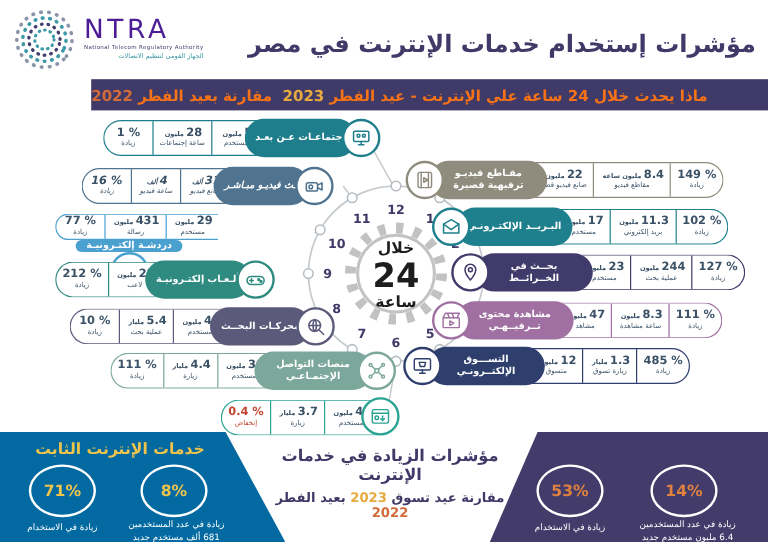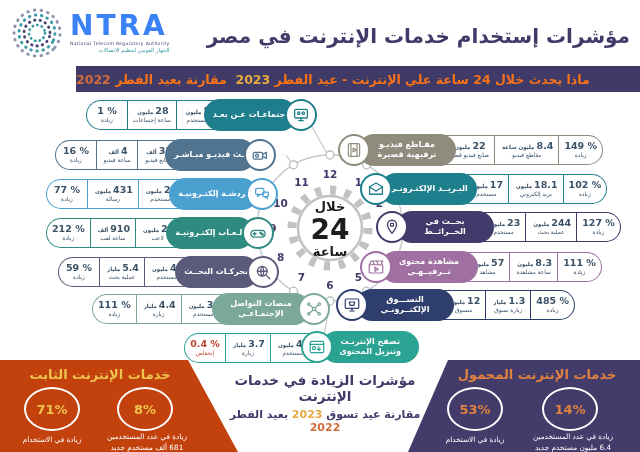--- a/index.html
+++ b/index.html
@@ -1,21 +1,21 @@
 <!DOCTYPE html>
 <html lang="ar"><head>
 <meta charset="utf-8">
 <style>
   html,body{margin:0;padding:0;}
   body{width:640px;height:452px;position:relative;background:#fff;overflow:hidden;
        font-family:"DejaVu Sans",sans-serif;}
   
   .logo{position:absolute;left:10px;top:6px;display:flex;align-items:center;gap:6px;z-index:4;}
   .logo-text{display:flex;flex-direction:column;line-height:1;}
-  .logo-name{font-size:28px;font-weight:bold;letter-spacing:3px;color:#3b82f6;}
+  .logo-name{font-size:22px;font-weight:normal;letter-spacing:3px;color:#4c1d95;}
   .logo-tag-en{font-size:4.6px;color:#44406e;margin-top:2px;letter-spacing:.3px;}
   .logo-tag-ar{font-size:5.5px;color:#3d9aa6;direction:rtl;margin-top:1px;}
   .page-title{position:absolute;right:10px;top:24px;font-size:20px;font-weight:bold;
               color:#3f3a68;direction:rtl;z-index:4;}
   .banner{position:absolute;left:76px;top:66px;width:564px;height:26px;background:#3f3a68;
           display:flex;align-items:center;justify-content:flex-end;direction:rtl;
           padding:0 14px 0 0;box-sizing:border-box;z-index:4;}
   .banner span{color:#f97316;font-size:12.5px;font-weight:bold;white-space:pre;}
   .banner .gold{color:#e6aa3f;}
   .banner .orange{color:#d26b39;}
@@ -47,21 +47,21 @@
           line-height:1.3;max-width:80px;}
   .icircle{width:32px;height:32px;border-radius:50%;background:#fff;border:2px solid var(--c);
            display:flex;align-items:center;justify-content:center;color:var(--c);
            box-sizing:border-box;z-index:3;flex:none;}
   .rl .icircle{margin-left:-12px;}
   .rr .icircle{margin-right:-12px;}
   .rb .icircle{margin-left:-13px;margin-right:-12px;}
   .icircle svg{width:18px;height:18px;}
   
   .panel{position:absolute;top:360px;height:92px;z-index:2;}
-  .panel-fixed{left:0;width:252px;background:#c2410c;
+  .panel-fixed{left:0;width:252px;background:#0369a1;
                clip-path:polygon(0 0,188px 0,238px 100%,0 100%);}
   .panel-mobile{left:395px;width:245px;background:#433c6b;
                 clip-path:polygon(53px 0,100% 0,100% 100%,13px 100%);}
   .panel-title{position:absolute;top:7px;font-size:13px;font-weight:bold;direction:rtl;
                text-align:center;width:200px;}
   .panel-fixed .panel-title{left:0;color:#eec44d;}
   .panel-mobile .panel-title{left:42px;color:#e0813f;}
   .fcirc{position:absolute;width:56px;height:44px;border:2px solid #fff;border-radius:50%;
          display:flex;align-items:center;justify-content:center;font-weight:bold;
          font-size:13px;box-sizing:border-box;}
@@ -184,21 +184,21 @@
   <div class="icircle">
     <svg viewBox="0 0 24 24" fill="none" stroke="currentColor" stroke-width="1.7" stroke-linecap="round" stroke-linejoin="round">
         <rect x="3.5" y="4.5" width="17" height="11.5" rx="1.5"></rect>
         <circle cx="9" cy="9.5" r="1.6"></circle>
         <circle cx="15" cy="9.5" r="1.6"></circle>
         <path d="M9 19.5h6M12 16v3.5"></path>
       </svg>
   </div>
 </div>
 
-<div class="row rl" style="left: 55px; top: 139px; --c: #50738f;">
+<div class="row rl" style="left: 68px; top: 139px; font-style: italic; --c: #50738f;">
   <div class="stats">
     <div class="cell pct">
         <div class="v">16 %</div>
         <div class="l">زيادة</div>
       </div>
     <div class="cell">
         <div class="v">
           <span class="n">4</span>
           <span class="u">ألف</span>
         </div>
@@ -217,21 +217,21 @@
     </div>
   <div class="icircle">
     <svg viewBox="0 0 24 24" fill="none" stroke="currentColor" stroke-width="1.7" stroke-linecap="round" stroke-linejoin="round">
         <rect x="3" y="8.5" width="12.5" height="9" rx="2"></rect>
         <path d="M15.5 11l5-2.5v8l-5-2.5"></path>
         <circle cx="8" cy="13" r="2"></circle>
       </svg>
   </div>
 </div>
 
-<div class="row rl" style="left: 46px; top: 178px; --c: #4aa0cf;">
+<div class="row rl" style="left: 46px; top: 178px; flex-direction: column; --c: #4aa0cf;">
   <div class="stats">
     <div class="cell pct">
         <div class="v">77 %</div>
         <div class="l">زيادة</div>
       </div>
     <div class="cell">
         <div class="v">
           <span class="n">431</span>
           <span class="u">مليون</span>
         </div>
@@ -259,27 +259,20 @@
 </div>
 
 <div class="row rl" style="left: 46px; top: 217px; --c: #2f8a80;">
   <div class="stats">
     <div class="cell pct">
         <div class="v">212 %</div>
         <div class="l">زيادة</div>
       </div>
     <div class="cell">
         <div class="v">
-          <span class="n">910</span>
-          <span class="u">ألف</span>
-        </div>
-        <div class="l">ساعة لعب</div>
-      </div>
-    <div class="cell">
-        <div class="v">
           <span class="n">22</span>
           <span class="u">مليون</span>
         </div>
         <div class="l">لاعب</div>
       </div>
   </div>
   <div class="pill">
       <span class="plabel">ألـعـاب إلكتـرونيـة</span>
     </div>
   <div class="icircle">
@@ -288,21 +281,21 @@
         <path d="M7.5 11v4M5.5 13h4"></path>
         <circle cx="15.5" cy="12" r="1"></circle>
         <circle cx="18" cy="14" r="1"></circle>
       </svg>
   </div>
 </div>
 
 <div class="row rl" style="left: 58px; top: 256px; --c: #5b5a7b;">
   <div class="stats">
     <div class="cell pct">
-        <div class="v">59 %</div>
+        <div class="v">10 %</div>
         <div class="l">زيادة</div>
       </div>
     <div class="cell">
         <div class="v">
           <span class="n">5.4</span>
           <span class="u">مليار</span>
         </div>
         <div class="l">عملية بحث</div>
       </div>
     <div class="cell">
@@ -407,21 +400,21 @@
   <div class="stats">
     <div class="cell">
         <div class="v">
           <span class="n">17</span>
           <span class="u">مليون</span>
         </div>
         <div class="l">مستخدم</div>
       </div>
     <div class="cell">
         <div class="v">
-          <span class="n">18.1</span>
+          <span class="n">11.3</span>
           <span class="u">مليون</span>
         </div>
         <div class="l">بريد إلكتروني</div>
       </div>
     <div class="cell pct">
         <div class="v">102 %</div>
         <div class="l">زيادة</div>
       </div>
   </div>
 </div>
@@ -466,21 +459,21 @@
         <path d="M8 4.5L10 9M13 4.5L15 9"></path>
         <path d="M10.5 12.5l4.5 2.5-4.5 2.5z"></path>
       </svg>
   </div>
   <div class="pill">
       <span class="plabel">مشاهدة محتوى تــرفيــهـي</span>
     </div>
   <div class="stats">
     <div class="cell">
         <div class="v">
-          <span class="n">57</span>
+          <span class="n">47</span>
           <span class="u">مليون</span>
         </div>
         <div class="l">مشاهد</div>
       </div>
     <div class="cell">
         <div class="v">
           <span class="n">8.3</span>
           <span class="u">مليون</span>
         </div>
         <div class="l">ساعة مشاهدة</div>
@@ -547,41 +540,37 @@
       </div>
   </div>
   <div class="icircle">
     <svg viewBox="0 0 24 24" fill="none" stroke="currentColor" stroke-width="1.6" stroke-linecap="round" stroke-linejoin="round">
         <rect x="3" y="4.5" width="18" height="15" rx="2"></rect>
         <path d="M3 8.5h18"></path>
         <path d="M14.5 11.5v4.5M12.5 14.5l2 2 2-2"></path>
         <circle cx="8" cy="13.5" r="2"></circle>
       </svg>
   </div>
-  <div class="pill">
-      <span class="plabel">تصفح الإنترنـت وتنزيل المحتوى</span>
-    </div>
 </div>
 
 <div class="panel panel-fixed">
   <div class="panel-title">خدمات الإنترنت الثابت</div>
   <div class="fcirc" style="left:24px;top:27px">71%</div>
   <div class="flabel" style="left:0;width:104px;top:75px">زيادة في الاستخدام</div>
   <div class="fcirc" style="left:117px;top:27px">8%</div>
   <div class="flabel" style="left:92px;width:110px;top:72px">
     <span>زيادة في عدد المستخدمين</span><br><span>681 ألف مستخدم جديد</span>
   </div>
 </div>
 
 <div class="mid-head">مؤشرات الزيادة في خدمات الإنترنت</div>
 <div class="mid-sub">
   <span>مقارنة عيد تسوق </span><span class="gold">2023</span><span> بعيد الفطر </span><span class="orange">2022</span>
 </div>
 
 <div class="panel panel-mobile">
-  <div class="panel-title">خدمات الإنترنت المحمول</div>
   <div class="fcirc" style="left:52px;top:27px">53%</div>
   <div class="flabel" style="left:22px;width:116px;top:75px">زيادة في الاستخدام</div>
   <div class="fcirc" style="left:147px;top:27px">14%</div>
   <div class="flabel" style="left:118px;width:120px;top:72px">
     <span>زيادة في عدد المستخدمين</span><br><span>6.4 مليون مستخدم جديد</span>
   </div>
 </div>
 
 </body></html>

